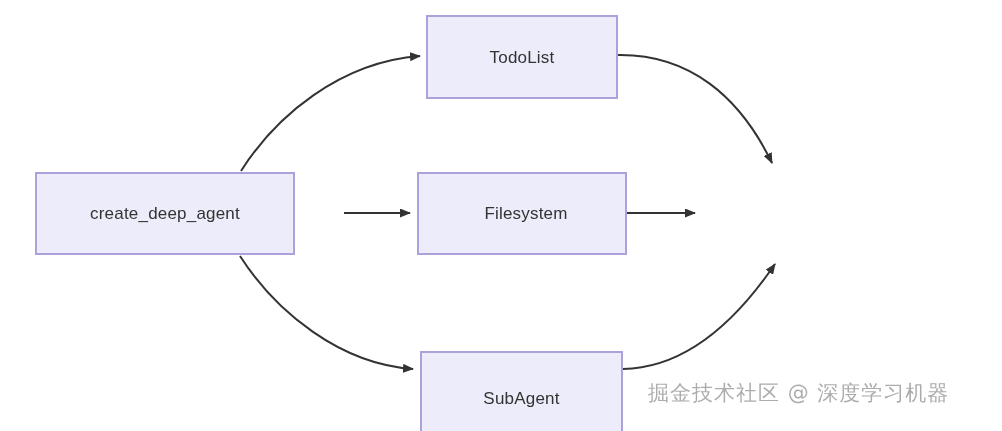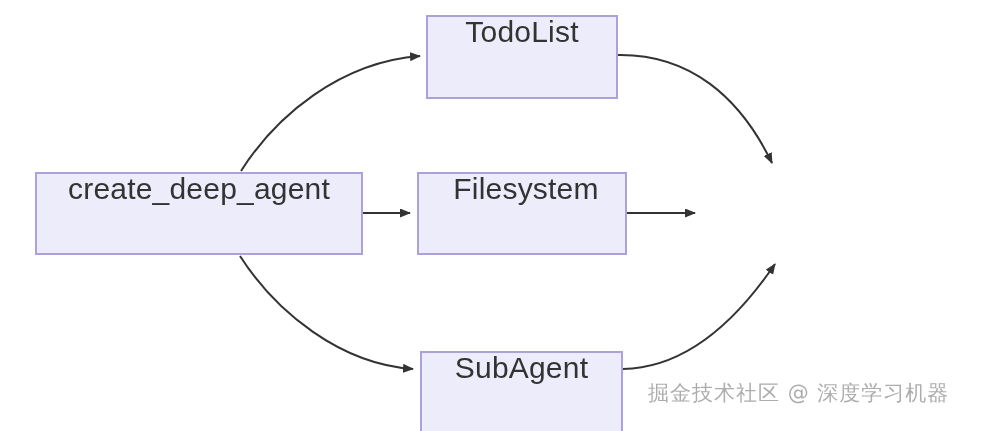--- a/index.html
+++ b/index.html
@@ -23,23 +23,24 @@
     top: 0;
     width: 1002px;
     height: 431px;
   }
   .node {
     position: absolute;
     box-sizing: border-box;
     background: #ececfb;
     border: 2px solid #aca1da;
     display: flex;
+    align-items: center;
     justify-content: center;
     color: #333333;
-    font-size: 30px;
+    font-size: 17px;
     font-family: "Liberation Sans", "DejaVu Sans", sans-serif;
     font-weight: 400;
     letter-spacing: 0.2px;
     white-space: nowrap;
   }
   .node-label {
     display: block;
     line-height: 1;
   }
   #watermark {
@@ -69,21 +70,21 @@
     <g id="edges-group">
         <path d="M 241 171 C 276 116 340 62 420 56" fill="none" stroke="#333333" stroke-width="2" marker-end="url(#arrow)"></path>
         <path d="M 344 213 L 410 213" fill="none" stroke="#333333" stroke-width="2" marker-end="url(#arrow)"></path>
         <path d="M 240 256 C 276 312 340 364 413 369" fill="none" stroke="#333333" stroke-width="2" marker-end="url(#arrow)"></path>
         <path d="M 618 55 C 690 54 740 97 772 163" fill="none" stroke="#333333" stroke-width="2" marker-end="url(#arrow)"></path>
         <path d="M 627 213 L 695 213" fill="none" stroke="#333333" stroke-width="2" marker-end="url(#arrow)"></path>
         <path d="M 623 369 C 680 368 730 330 775 264" fill="none" stroke="#333333" stroke-width="2" marker-end="url(#arrow)"></path>
       </g>
   </svg>
 
-  <div class="node" id="node-0" style="left: 35px; top: 172px; width: 328px; height: 83px; background: rgb(236, 236, 251); border-color: rgb(172, 161, 218); color: rgb(51, 51, 51);">
+  <div class="node" id="node-0" style="left: 35px; top: 172px; width: 260px; height: 83px; background: rgb(236, 236, 251); border-color: rgb(172, 161, 218); color: rgb(51, 51, 51);">
     <span class="node-label">create_deep_agent</span>
   </div>
 
   <div class="node" id="node-1" style="left: 426px; top: 15px; width: 192px; height: 84px; background: rgb(236, 236, 251); border-color: rgb(172, 161, 218); color: rgb(51, 51, 51);">
     <span class="node-label">TodoList</span>
   </div>
 
   <div class="node" id="node-2" style="left: 417px; top: 172px; width: 210px; height: 83px; background: rgb(236, 236, 251); border-color: rgb(172, 161, 218); color: rgb(51, 51, 51); padding-left: 8px;">
     <span class="node-label">Filesystem</span>
   </div>

